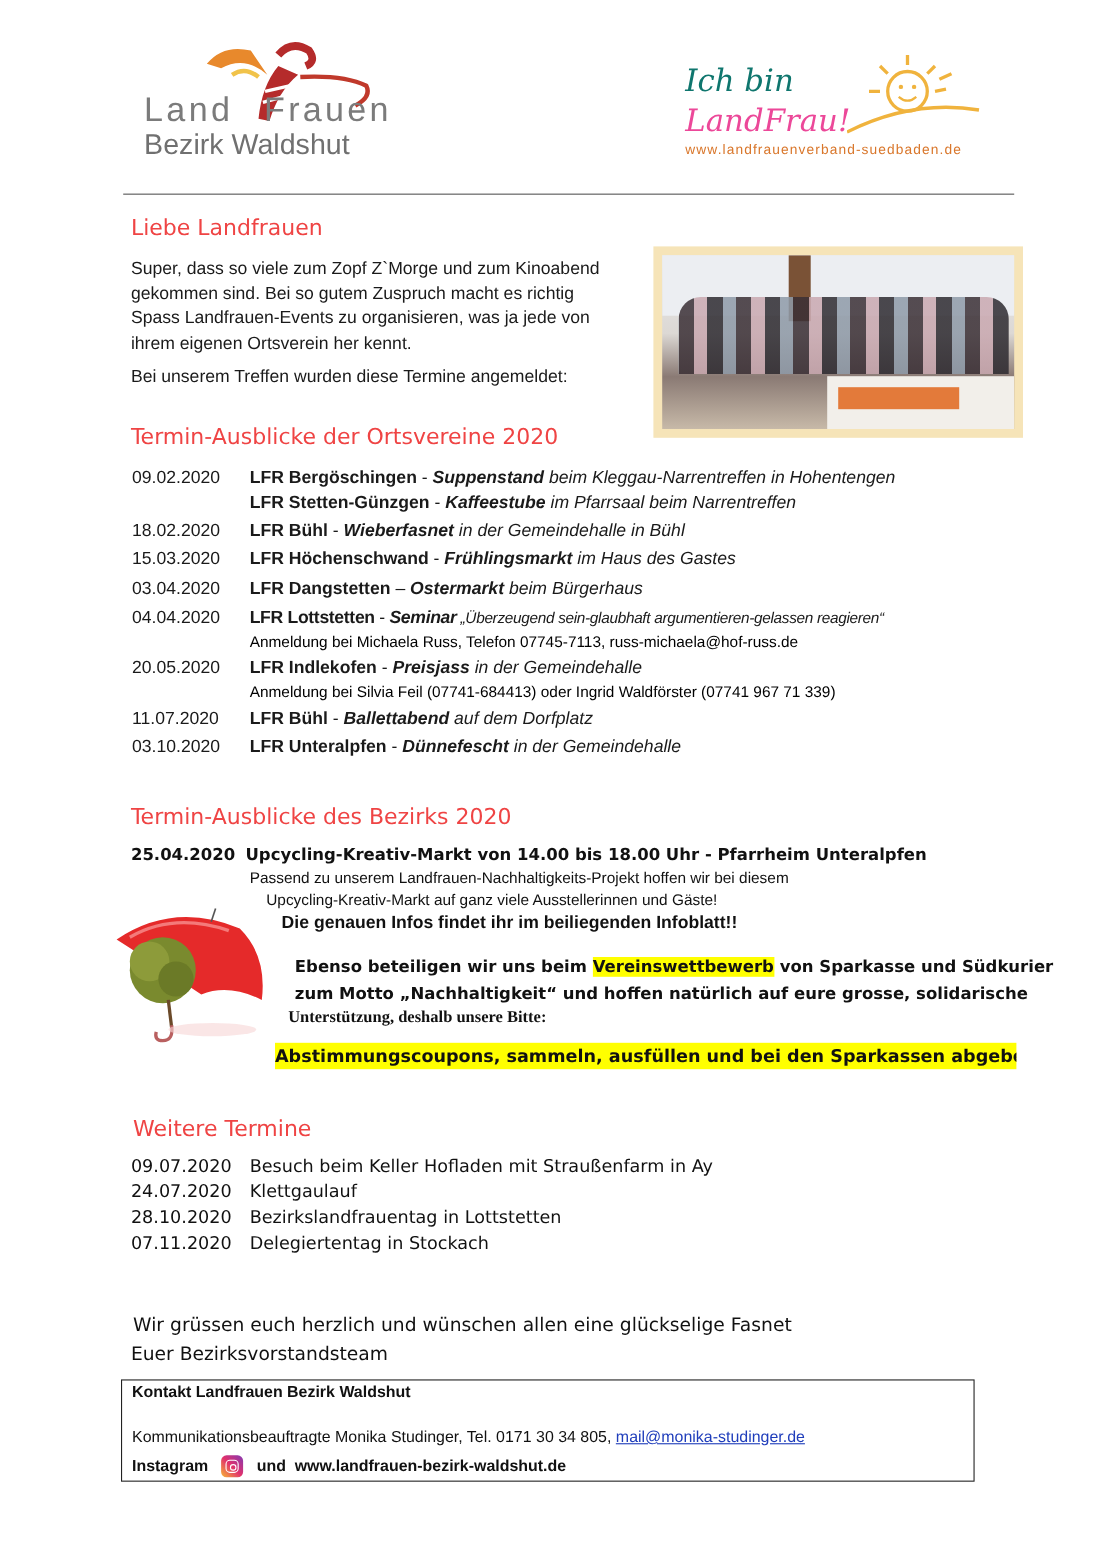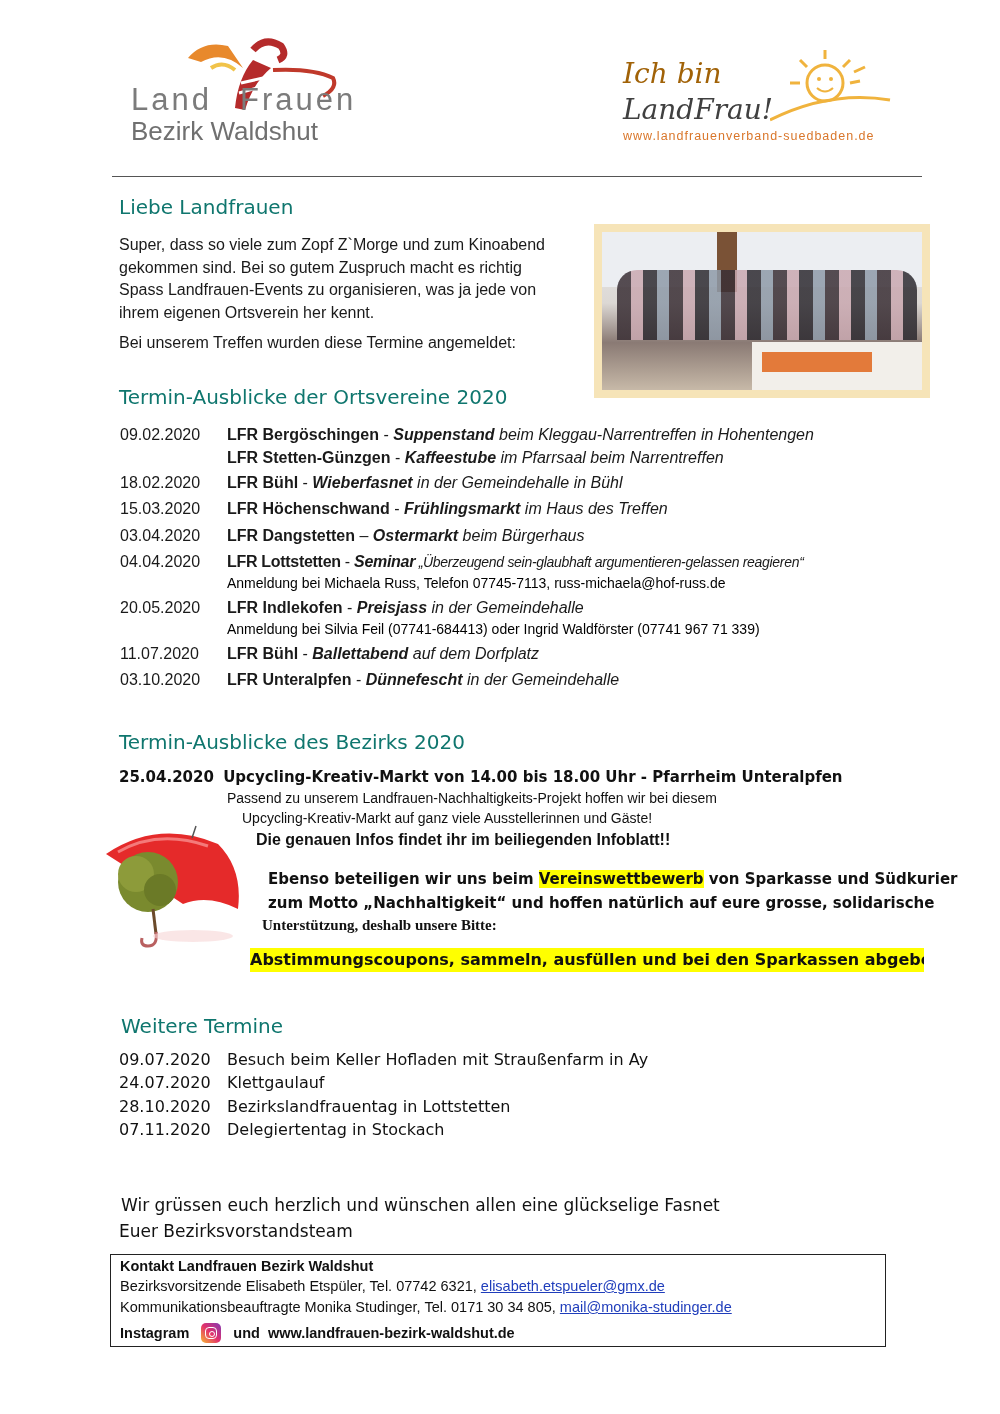--- a/index.html
+++ b/index.html
@@ -8,27 +8,27 @@
   .abs { position: absolute; }
   .comic { font-family: "DejaVu Sans", sans-serif; }
   .calibri { font-family: "Liberation Sans", sans-serif; }
 
   
   .logo-left { left: 128px; top: 38px; width: 240px; height: 112px; }
   .logo-left .land { left: 3px; top: 44px; font-size: 31px; color: #7b7b7b; letter-spacing: 3px; }
   .logo-left .frauen { left: 112px; top: 44px; font-size: 31px; color: #7b7b7b; letter-spacing: 3px; }
   .logo-left .bezirk { left: 3px; top: 78px; font-size: 26px; font-weight: normal; color: #707070; }
   .logo-right { left: 620px; top: 45px; width: 280px; height: 105px; }
-  .logo-right .ich { left: 3px; top: 12px; font-size: 28px; font-style: italic; color: #a16207; font-family: "DejaVu Serif", serif; }
-  .logo-right .lf { left: 3px; top: 48px; font-size: 28px; font-style: italic; color: #404040; font-family: "DejaVu Serif", serif; }
+  .logo-right .ich { left: 3px; top: 12px; font-size: 28px; font-style: italic; color: #0f766e; font-family: "DejaVu Serif", serif; }
+  .logo-right .lf { left: 3px; top: 48px; font-size: 28px; font-style: italic; color: #ec4899; font-family: "DejaVu Serif", serif; }
   .logo-right .url { left: 3px; top: 84px; font-size: 12.5px; color: #d9762a; letter-spacing: 1px; }
 
   .rule { left: 112px; top: 176px; width: 810px; height: 1px; background: #555; }
 
-  .h2 { font-size: 20px; color: #0f766e; }
+  .h2 { font-size: 20px; color: #ef4444; }
   .body-text { font-size: 16px; line-height: 22.5px; color: #1a1a1a; }
 
   .photo { left: 594px; top: 224px; width: 336px; height: 174px; background: #f6e4b8; }
   .photo-inner { position: absolute; left: 8px; top: 8px; right: 8px; bottom: 8px;
                  background: linear-gradient(180deg, #e9eaee 0%, #dcd8d4 45%, #8a7a74 70%, #c7b9a8 100%); overflow: hidden; }
 
   .term-row { position: absolute; left: 120px; font-size: 16px; color: #1a1a1a; white-space: nowrap; }
   .term-row .date { position: absolute; left: 0; width: 100px; }
   .term-row .text { position: absolute; left: 107px; }
   .sub { position: absolute; left: 227px; font-size: 14px; color: #000000; white-space: nowrap; }
@@ -108,21 +108,21 @@
 </div>
 <div class="term-row calibri" style="top:449px;">
   <span class="text"><b>LFR Stetten-Günzgen</b><span> - </span><b><i>Kaffeestube</i></b><i> im Pfarrsaal  beim Narrentreffen</i></span>
 </div>
 <div class="term-row calibri" style="top:474px;">
   <span class="date">18.02.2020</span>
   <span class="text"><b>LFR Bühl</b><span> - </span><b><i>Wieberfasnet</i></b><i> in der Gemeindehalle in Bühl</i></span>
 </div>
 <div class="term-row calibri" style="top:500px;">
   <span class="date">15.03.2020</span>
-  <span class="text"><b>LFR Höchenschwand</b><span> - </span><b><i>Frühlingsmarkt</i></b><i> im Haus des Treffen</i></span>
+  <span class="text"><b>LFR Höchenschwand</b><span> - </span><b><i>Frühlingsmarkt</i></b><i> im Haus des Gastes</i></span>
 </div>
 <div class="term-row calibri" style="top:527px;">
   <span class="date">03.04.2020</span>
   <span class="text"><b>LFR Dangstetten</b><span> – </span><b><i>Ostermarkt</i></b><i> beim Bürgerhaus</i></span>
 </div>
 <div class="term-row calibri" style="top:553px;">
   <span class="date">04.04.2020</span>
   <span class="text" style="letter-spacing:-0.3px;"><b>LFR Lottstetten</b><span> - </span><b><i>Seminar</i></b><i style="font-size:14px;"> „Überzeugend sein-glaubhaft argumentieren-gelassen reagieren“</i></span>
 </div>
 <div class="sub calibri" style="top:575px;">Anmeldung bei Michaela Russ, Telefon 07745-7113, russ-michaela@hof-russ.de</div>
@@ -174,21 +174,20 @@
   <div><span style="display:inline-block;width:108px;">24.07.2020</span><span>Klettgaulauf</span></div>
   <div><span style="display:inline-block;width:108px;">28.10.2020</span><span>Bezirkslandfrauentag in Lottstetten</span></div>
   <div><span style="display:inline-block;width:108px;">07.11.2020</span><span>Delegiertentag in Stockach</span></div>
 </div>
 
 <div class="abs comic" style="left:121px;top:1195px;font-size:17px;white-space:nowrap;">Wir grüssen euch herzlich und wünschen allen eine glückselige Fasnet</div>
 <div class="abs comic" style="left:119px;top:1221px;font-size:17px;white-space:nowrap;">Euer Bezirksvorstandsteam</div>
 
 <div class="abs kontakt calibri">
   <div class="line" style="top:3px;font-weight:bold;">Kontakt Landfrauen Bezirk Waldshut</div>
-  <div class="line" style="top:23px;"><span>Bezirksvorsitzende Elisabeth Etspüler, Tel. 07742 6321, </span><a class="lnk">elisabeth.etspueler@gmx.de</a></div>
   <div class="line" style="top:44px;"><span>Kommunikationsbeauftragte Monika Studinger, Tel. 0171 30 34 805, </span><a class="lnk">mail@monika-studinger.de</a></div>
   <div class="line" style="top:68px;font-weight:bold;display:flex;align-items:center;">
     <span>Instagram</span>
     <span style="display:inline-block;width:20px;height:20px;margin:0 12px 0 12px;border-radius:5px;background:linear-gradient(45deg,#f7b733,#e1306c,#833ab4);position:relative;">
       <span style="position:absolute;left:4px;top:4px;width:10px;height:10px;border:1.5px solid #fff;border-radius:4px;"></span>
       <span style="position:absolute;left:7.5px;top:7.5px;width:4px;height:4px;border:1.5px solid #fff;border-radius:50%;"></span>
     </span>
     <span>und</span>
     <span style="margin-left:8px;">www.landfrauen-bezirk-waldshut.de</span>
   </div>

